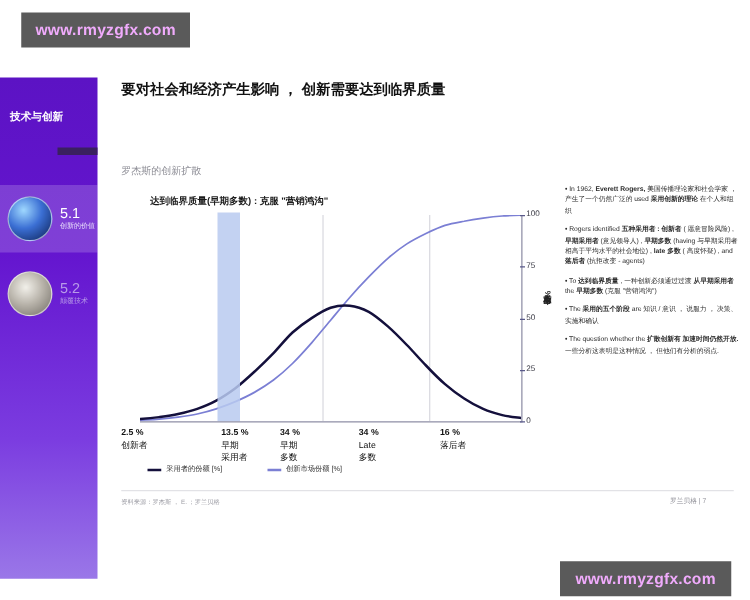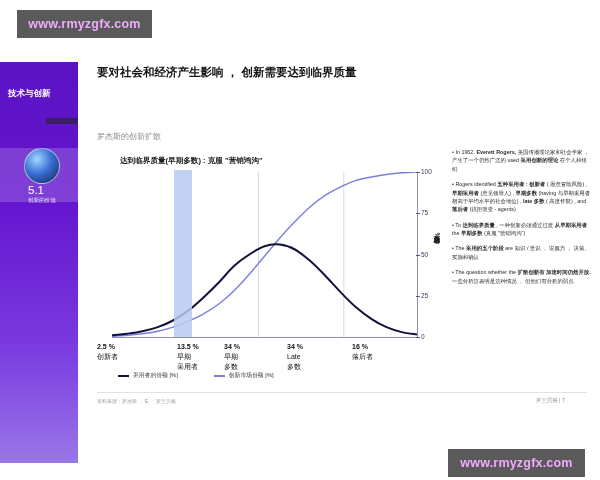--- a/index.html
+++ b/index.html
@@ -28,21 +28,21 @@
     position:absolute;left:46px;top:56px;width:32px;height:6px;background:#3a2060;
   }
   .sidebar-title{
     position:absolute;left:8px;top:26px;width:64px;
     color:#ffffff;font-size:8.5px;font-weight:bold;line-height:1.2;
   }
   .side-item{
     position:absolute;left:0;width:78px;height:54px;
     display:flex;align-items:center;
   }
-  .side-item.active{background:rgba(255,255,255,.18);flex-direction:column;}
+  .side-item.active{background:rgba(255,255,255,.18);}
   .side-thumb{
     width:34px;height:34px;border-radius:50%;margin-left:6px;flex:0 0 auto;
     border:1.5px solid rgba(255,255,255,.55);overflow:hidden;position:relative;
   }
   .side-thumb.t1{background:radial-gradient(circle at 35% 30%,#9fd8ff 0%,#3b6fd4 45%,#0b1e52 100%);}
   .side-thumb.t2{background:radial-gradient(circle at 40% 35%,#f2f0ea 0%,#b9b4ab 45%,#6e6a63 100%);}
   .side-thumb.t3{background:radial-gradient(circle at 45% 40%,#e8eef3 0%,#9aa8b6 50%,#4b5660 100%);}
   .side-text{margin-left:6px;}
   .side-num{font-size:11.5px;line-height:1.05;font-weight:400;}
   .side-lab{font-size:5.6px;line-height:1.2;margin-top:1px;}
@@ -125,20 +125,27 @@
     <div class="sidebar-title">技术与创新</div>
 
     <div class="side-item active" style="top:86px;">
       <div class="side-thumb t1"></div>
       <div class="side-text">
         <div class="side-num">5.1</div>
         <div class="side-lab">创新的价值</div>
       </div>
     </div>
 
+    <div class="side-item dim" style="top:146px;">
+      <div class="side-thumb t2"></div>
+      <div class="side-text">
+        <div class="side-num">5.2</div>
+        <div class="side-lab">颠覆技术</div>
+      </div>
+    </div>
 
   </div>
 
   <div class="headline">要对社会和经济产生影响 ， 创新需要达到临界质量</div>
   <div class="subhead">罗杰斯的创新扩散</div>
 
   <div class="chart-title">达到临界质量(早期多数) : 克服 "营销鸿沟"</div>
 
   <div class="plot">
     <div class="band"></div>

